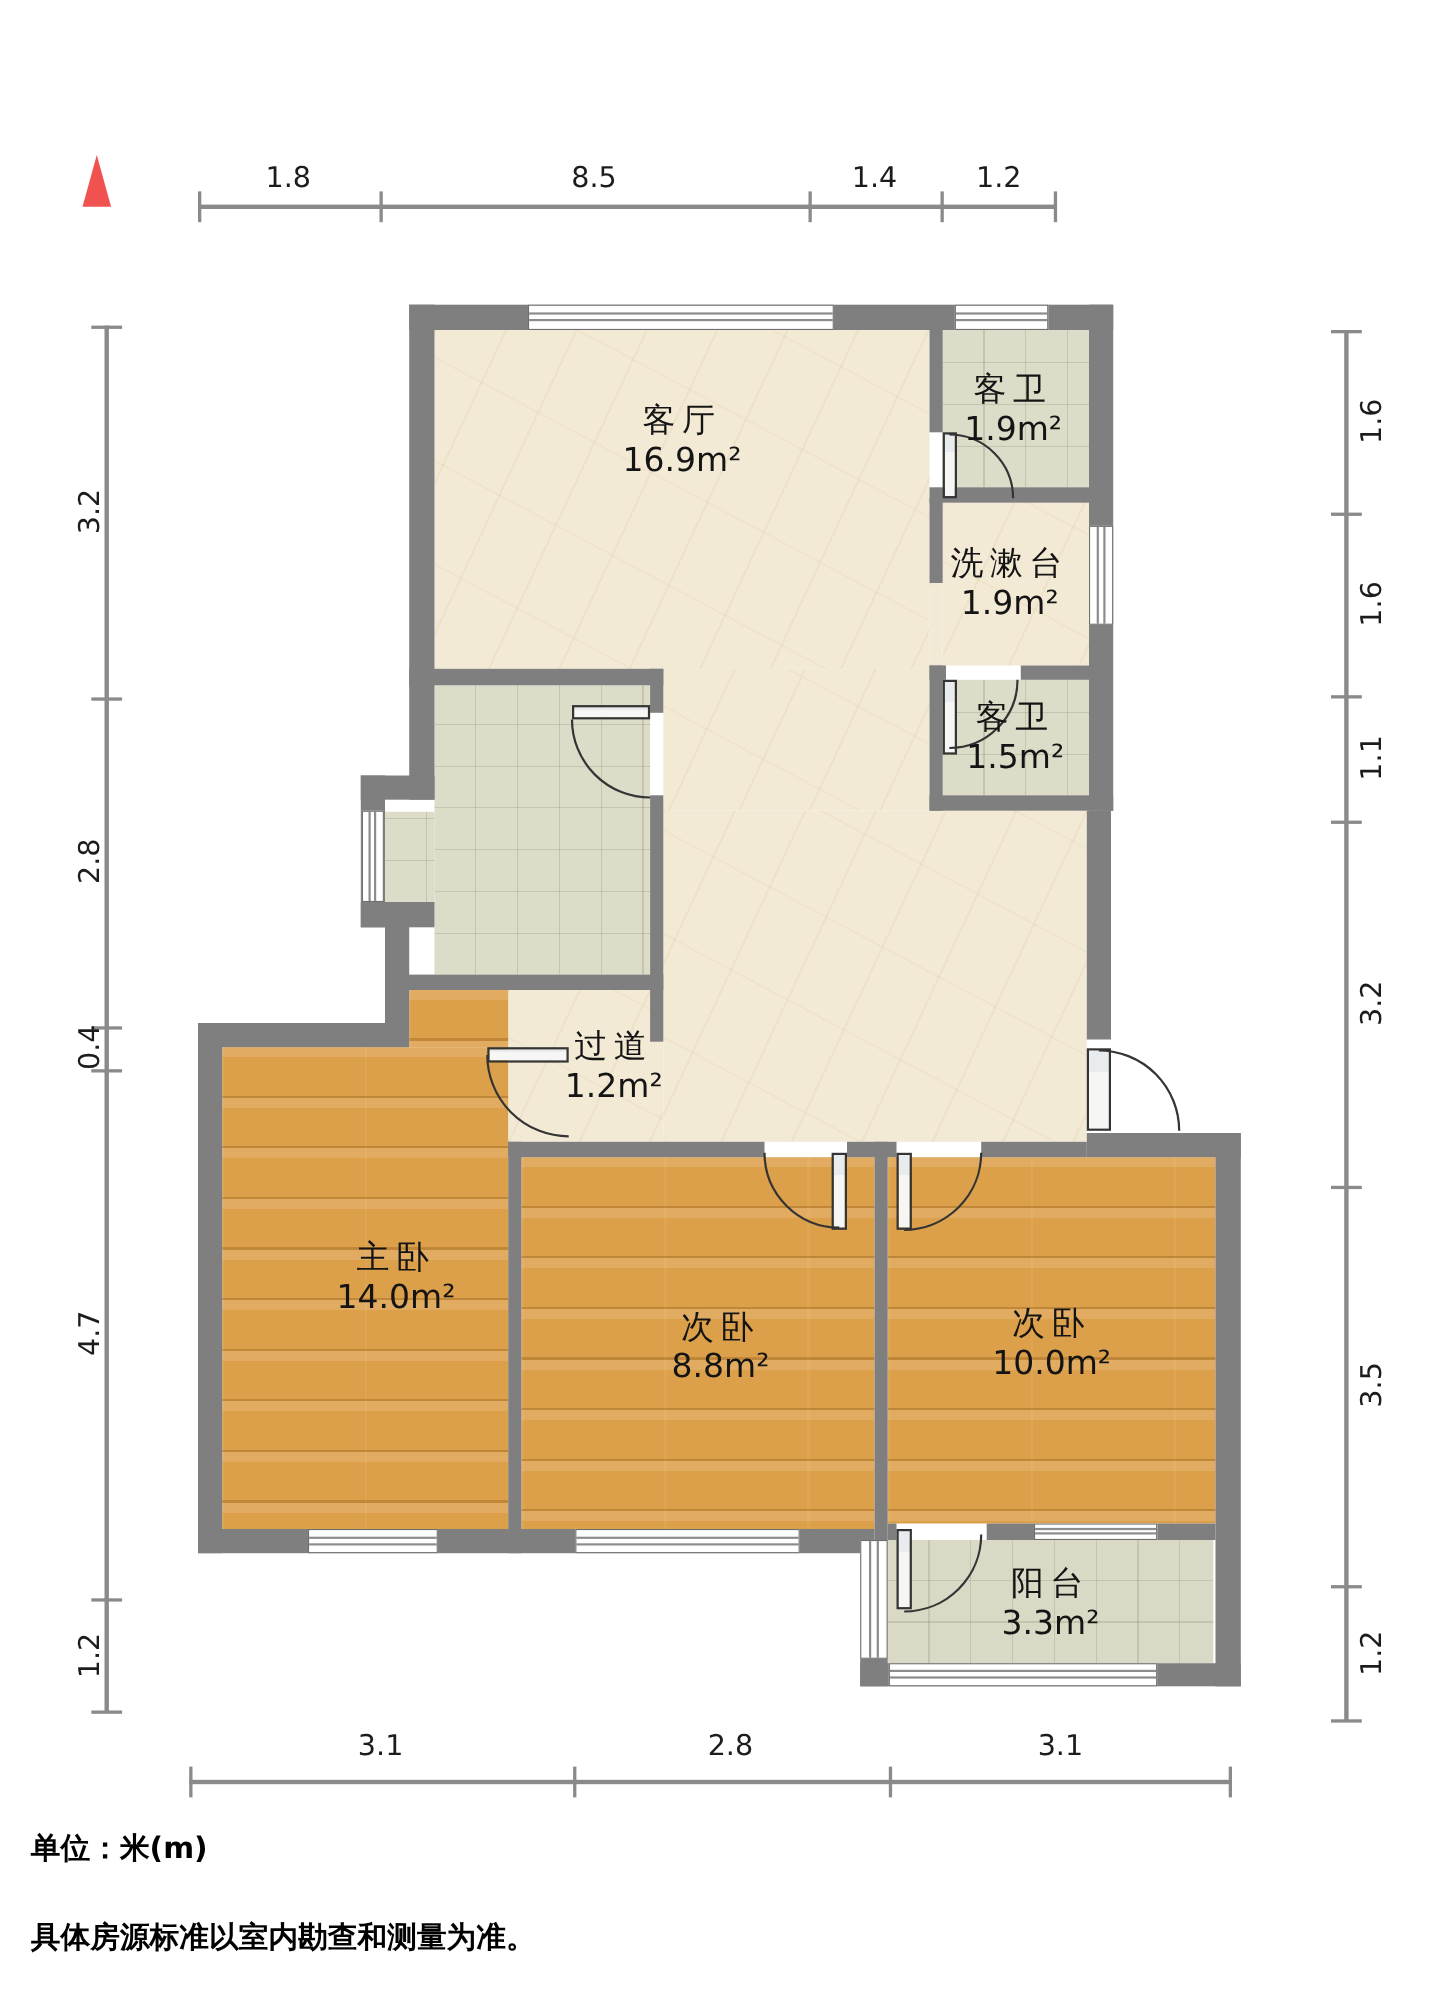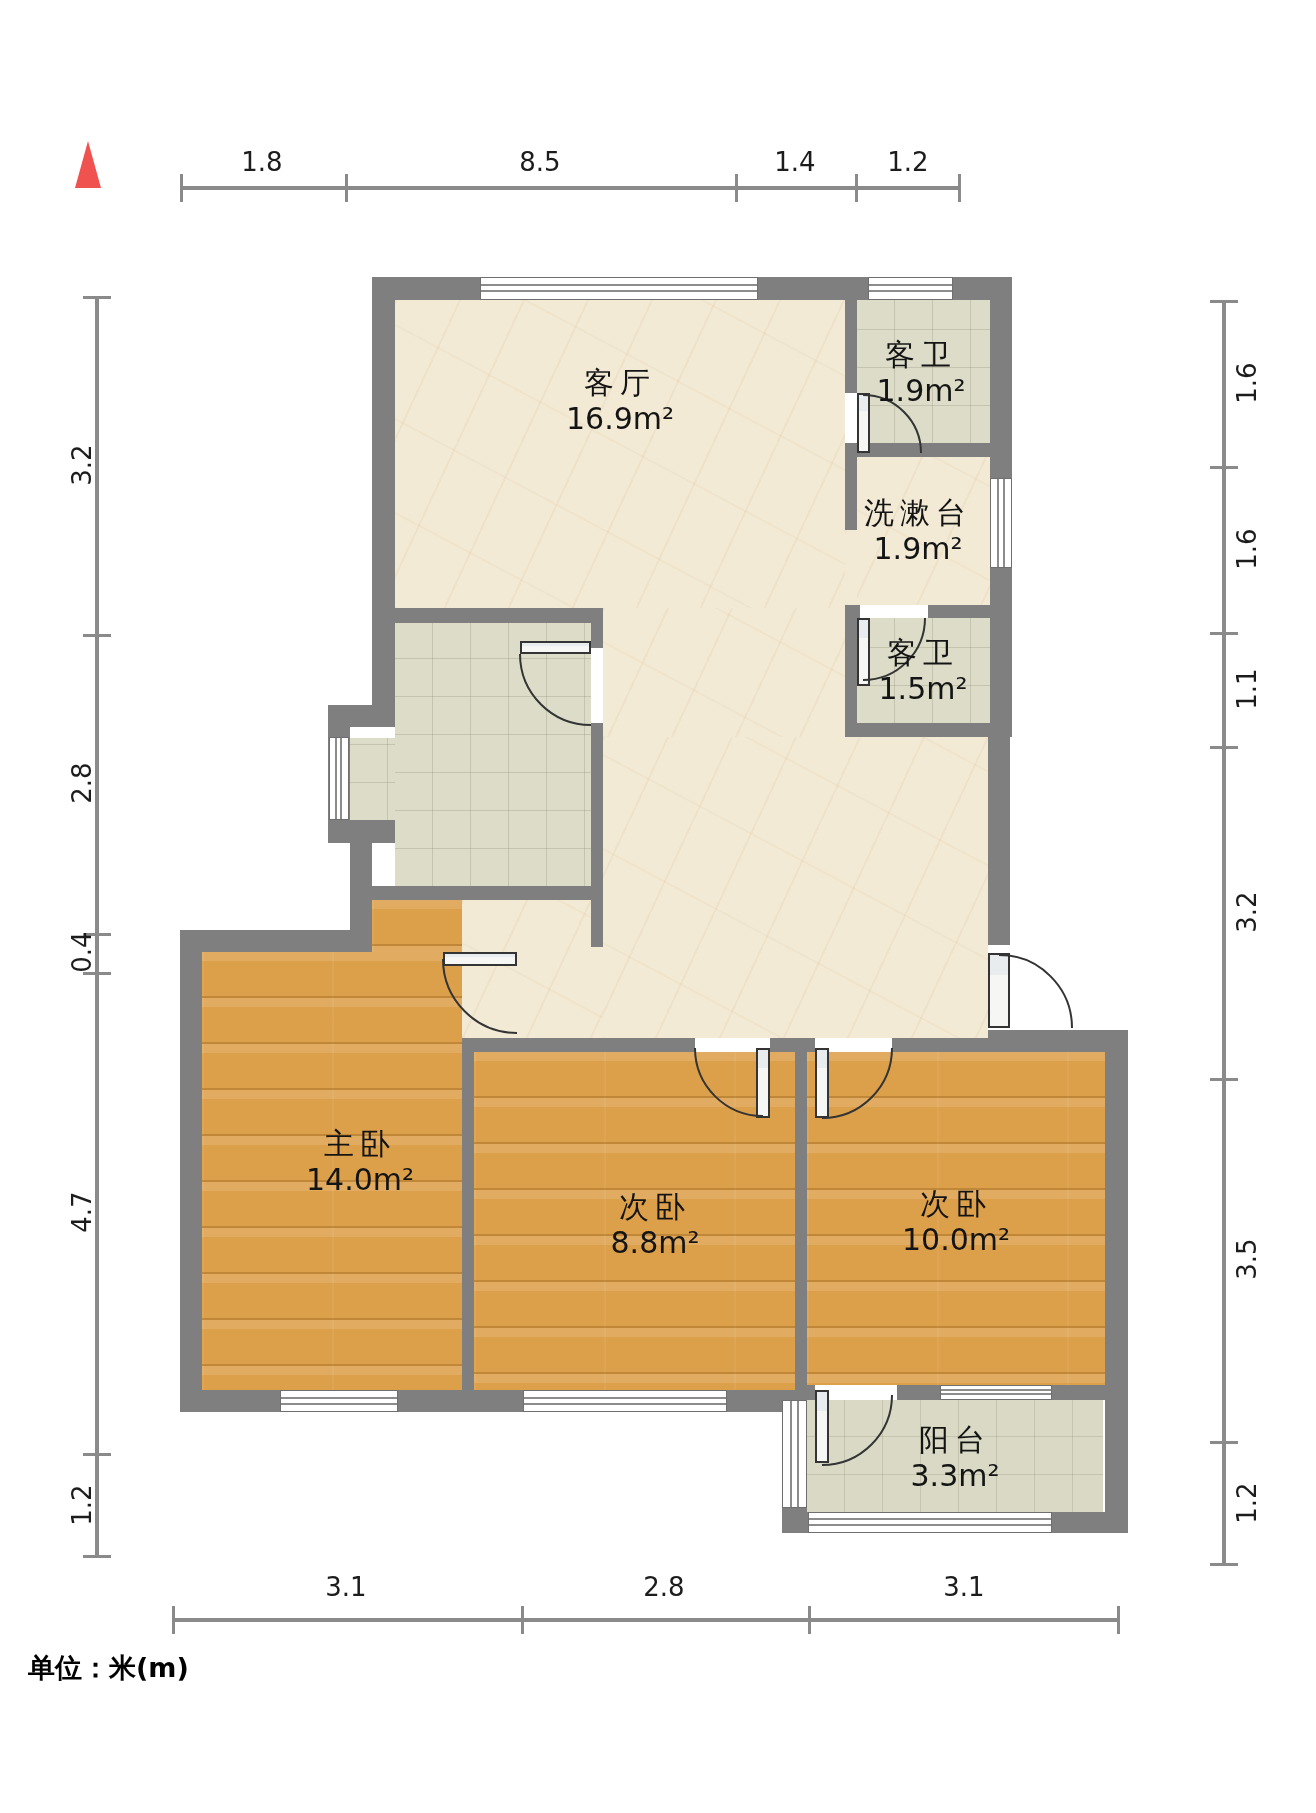--- a/index.html
+++ b/index.html
@@ -33,21 +33,21 @@
   .room-label .ar{display:block;font-size:30px;line-height:34px;letter-spacing:0;}
   
   .dim-line-h{position:absolute;height:4px;background:#8a8a8a;}
   .dim-line-v{position:absolute;width:4px;background:#8a8a8a;}
   .tick-v{position:absolute;width:3px;height:28px;background:#8a8a8a;}
   .tick-h{position:absolute;width:28px;height:3px;background:#8a8a8a;}
   .dim-label{position:absolute;width:70px;text-align:center;font-size:26px;color:#1c1c1c;}
   .dim-label.rot{height:30px;line-height:30px;transform:rotate(-90deg);}
   
   #compass{position:absolute;width:0;height:0;border-left:13px solid transparent;border-right:13px solid transparent;border-bottom:47px solid #f0534f;}
-  .footer-line{position:absolute;left:28px;font-size:27px;font-weight:bold;color:#000;white-space:nowrap;}
+  .footer-line{position:absolute;left:28px;font-size:27px;font-weight:bold;color:#000;white-space:nowrap;margin-top:12px;}
   svg.arcs{position:absolute;left:0;top:0;pointer-events:none;}
 </style>
 </head>
 <body>
 
 <div id="plan">
 
   <div class="floor-beige" style="left:395px;top:300px;width:450px;height:308px"></div>
   <div class="floor-beige" style="left:603px;top:608px;width:242px;height:129px"></div>
   <div class="floor-beige" style="left:603px;top:737px;width:385px;height:301px"></div>
@@ -140,20 +140,24 @@
     <span class="ar">1.9m²</span>
   </div>
   <div class="room-label" style="left:808px;top:494px">
     <span class="nm">洗漱台</span>
     <span class="ar">1.9m²</span>
   </div>
   <div class="room-label" style="left:813px;top:634px">
     <span class="nm">客卫</span>
     <span class="ar">1.5m²</span>
   </div>
+  <div class="room-label" style="left:448px;top:933px">
+    <span class="nm">过道</span>
+    <span class="ar">1.2m²</span>
+  </div>
   <div class="room-label" style="left:250px;top:1125px">
     <span class="nm">主卧</span>
     <span class="ar">14.0m²</span>
   </div>
   <div class="room-label" style="left:545px;top:1188px">
     <span class="nm">次卧</span>
     <span class="ar">8.8m²</span>
   </div>
   <div class="room-label" style="left:846px;top:1185px">
     <span class="nm">次卧</span>
@@ -208,14 +212,15 @@
   <div class="tick-v" style="left:521px;top:1606px"></div>
   <div class="tick-v" style="left:808px;top:1606px"></div>
   <div class="tick-v" style="left:1117px;top:1606px"></div>
   <div class="dim-label" style="left:311px;top:1572px">3.1</div>
   <div class="dim-label" style="left:629px;top:1572px">2.8</div>
   <div class="dim-label" style="left:929px;top:1572px">3.1</div>
 
   <div id="compass" style="left:75px;top:141px"></div>
 
   <div class="footer-line" style="top:1650px">单位：米(m)</div>
+  <div class="footer-line" style="top:1731px">具体房源标准以室内勘查和测量为准。</div>
 
 </div>
 
 </body></html>

